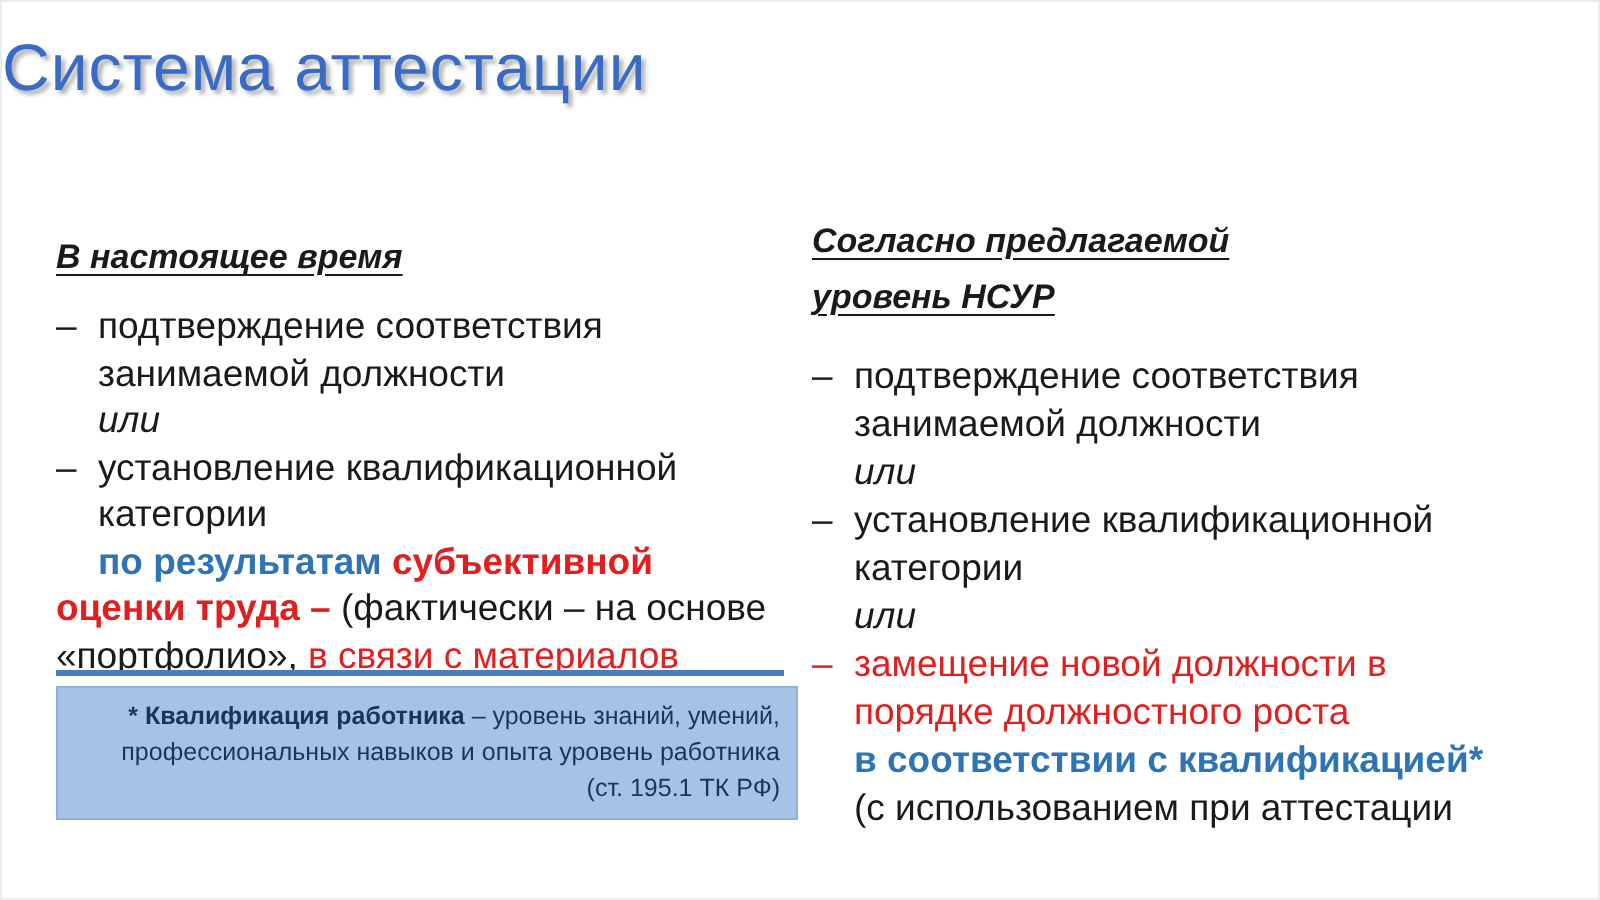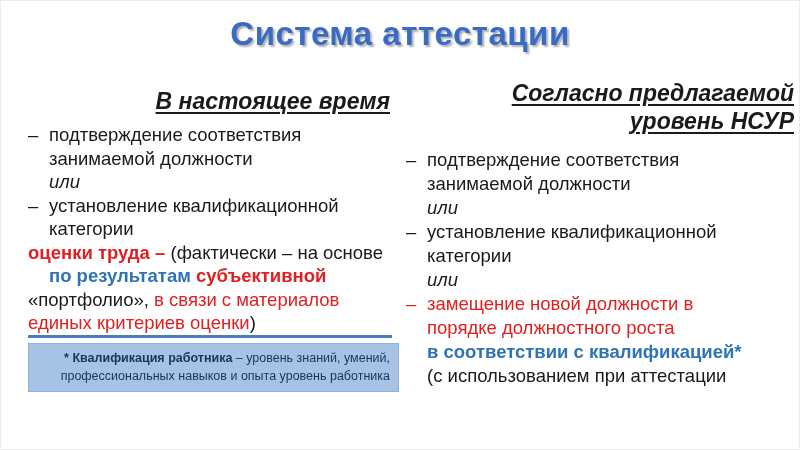--- a/index.html
+++ b/index.html
@@ -9,37 +9,38 @@
     background:#ffffff;
     overflow:hidden;
     font-family:"Liberation Sans", sans-serif;
     color:var(--text,#1a1a1a);
     box-sizing:border-box;
     border:1px solid #ececec;
   }
   .title{
     position:absolute;top:14px;left:0;right:0;
     margin:0;
-    text-align:center;
+    text-align:left;
     font-size:33px;
-    font-weight:bold;
+    font-weight:normal;
     color:var(--title-blue,#3a6bc4);
     text-shadow:2px 2px 2px rgba(110,110,110,0.55);
     letter-spacing:0.5px;
   }
   .col{position:absolute;}
   .col.left{left:27px;top:86px;width:362px;}
   .col.right{left:405px;top:78px;width:388px;}
   .heading{
-    text-align:right;
-    font-size:23px;
+    text-align:left;
+    font-size:17px;
     font-style:italic;
     font-weight:600;
     line-height:28px;
     white-space:nowrap;
+    margin-top:28px;
   }
   .heading .u{
     text-decoration:underline;
     text-underline-offset:3px;
   }
   .col.left .lines{margin-top:8px;}
   .col.right .lines{margin-top:13px;}
   .line{
     position:relative;
     padding-left:21px;
@@ -91,22 +92,22 @@
   <section class="col left">
     <div class="heading">
       <span class="u">В настоящее время</span>
     </div>
     <div class="lines">
         <div class="line dash"><span class="dash">– </span><span class="seg ">подтверждение соответствия</span></div>
         <div class="line cont"><span class="seg ">занимаемой должности</span></div>
         <div class="line cont"><span class="seg italic">или</span></div>
         <div class="line dash"><span class="dash">– </span><span class="seg ">установление квалификационной</span></div>
         <div class="line cont"><span class="seg ">категории</span></div>
+        <div class="line cont"><span class="seg blue-bold">по результатам </span><span class="seg red-bold">субъективной</span></div>
         <div class="line none"><span class="seg red-bold">оценки труда – </span><span class="seg ">(фактически – на основе</span></div>
-        <div class="line cont"><span class="seg blue-bold">по результатам </span><span class="seg red-bold">субъективной</span></div>
         <div class="line none"><span class="seg ">«портфолио», </span><span class="seg red">в связи с материалов</span></div>
         <div class="line none"><span class="seg red">единых критериев оценки</span><span class="seg ">)</span></div>
       </div>
   </section>
 
   <section class="col right">
     <div class="heading">
       <div><span class="u">Согласно предлагаемой</span></div>
       <div><span class="u">уровень НСУР</span></div>
     </div>
@@ -123,16 +124,17 @@
         <div class="line cont"><span class="seg ">(с использованием при аттестации</span></div>
       </div>
   </section>
 
   <div class="rule"></div>
 
   <aside class="footnote">
     <div class="lines">
         <div class="line none"><span class="seg bold">* Квалификация работника</span><span class="seg "> – уровень знаний, умений,</span></div>
         <div class="line none"><span class="seg ">профессиональных навыков и опыта уровень работника</span></div>
+        <div class="line none"><span class="seg ">(ст. 195.1 ТК РФ)</span></div>
       </div>
   </aside>
 
 </div>
 
 </body></html>

